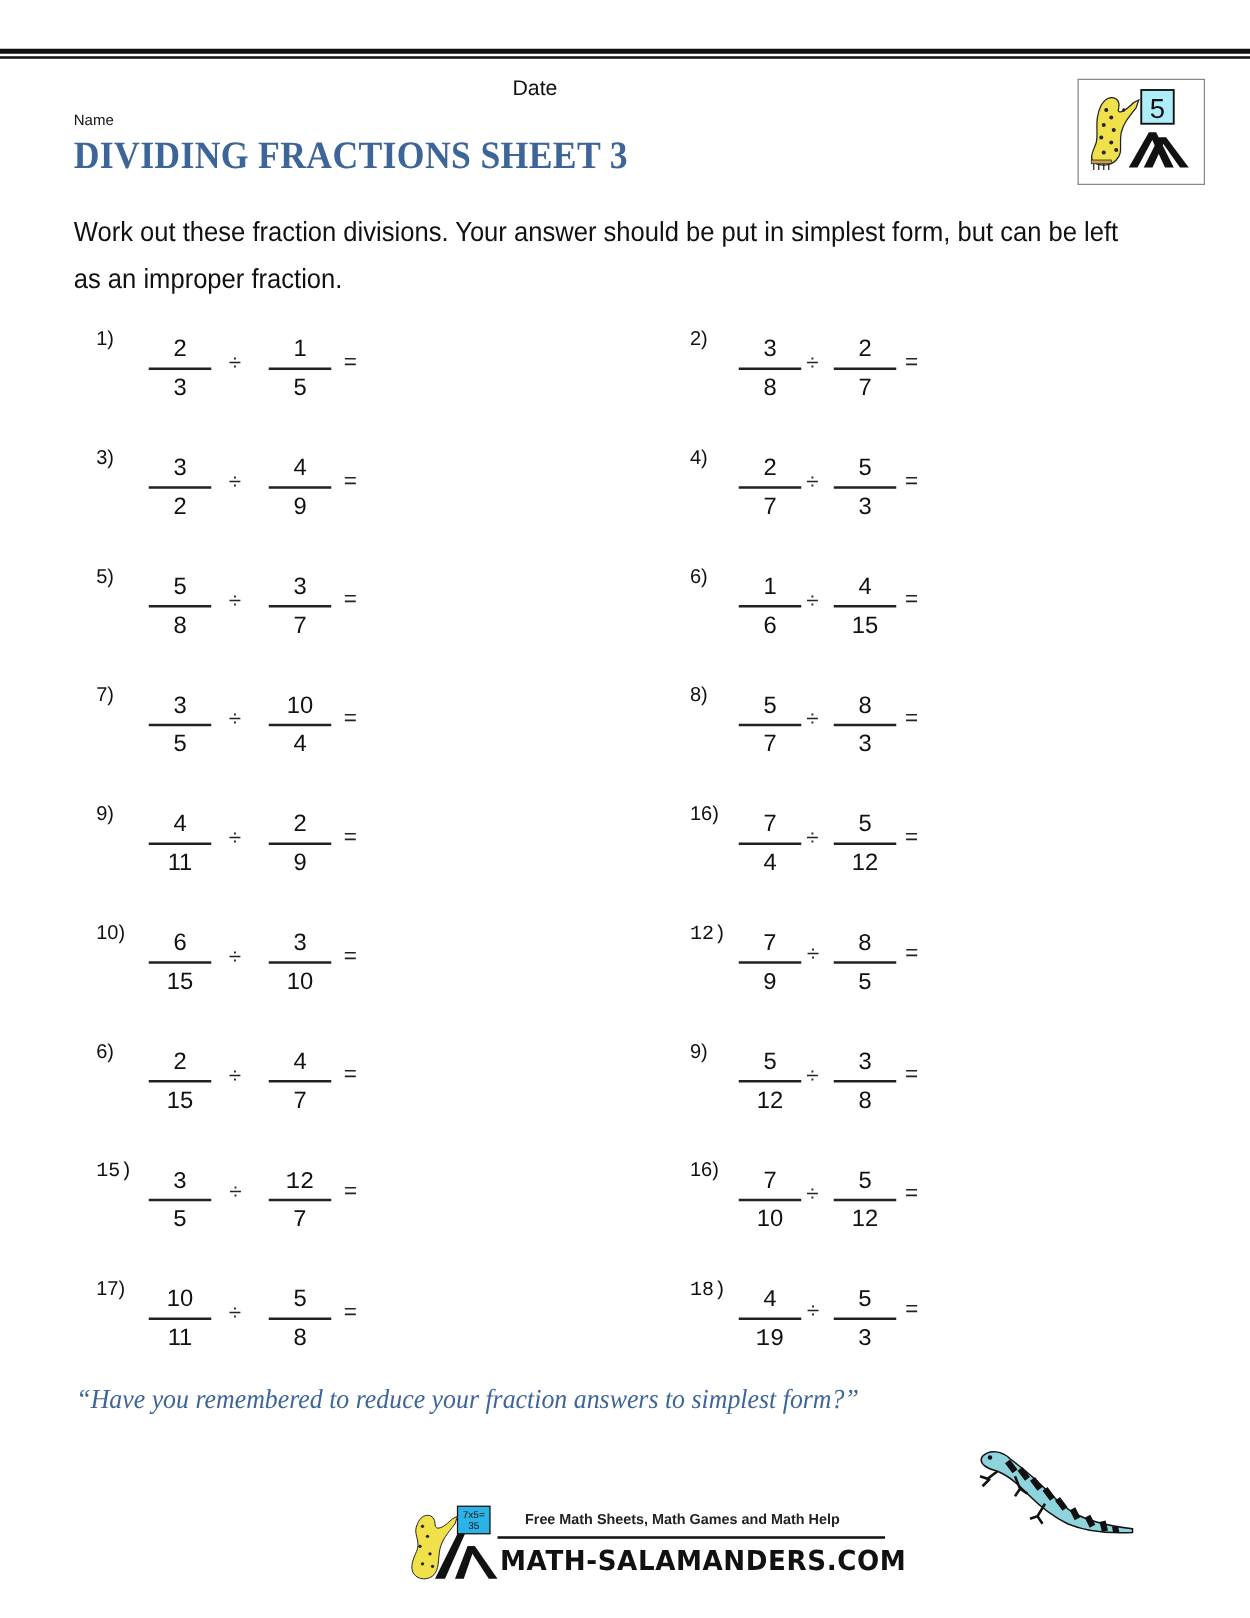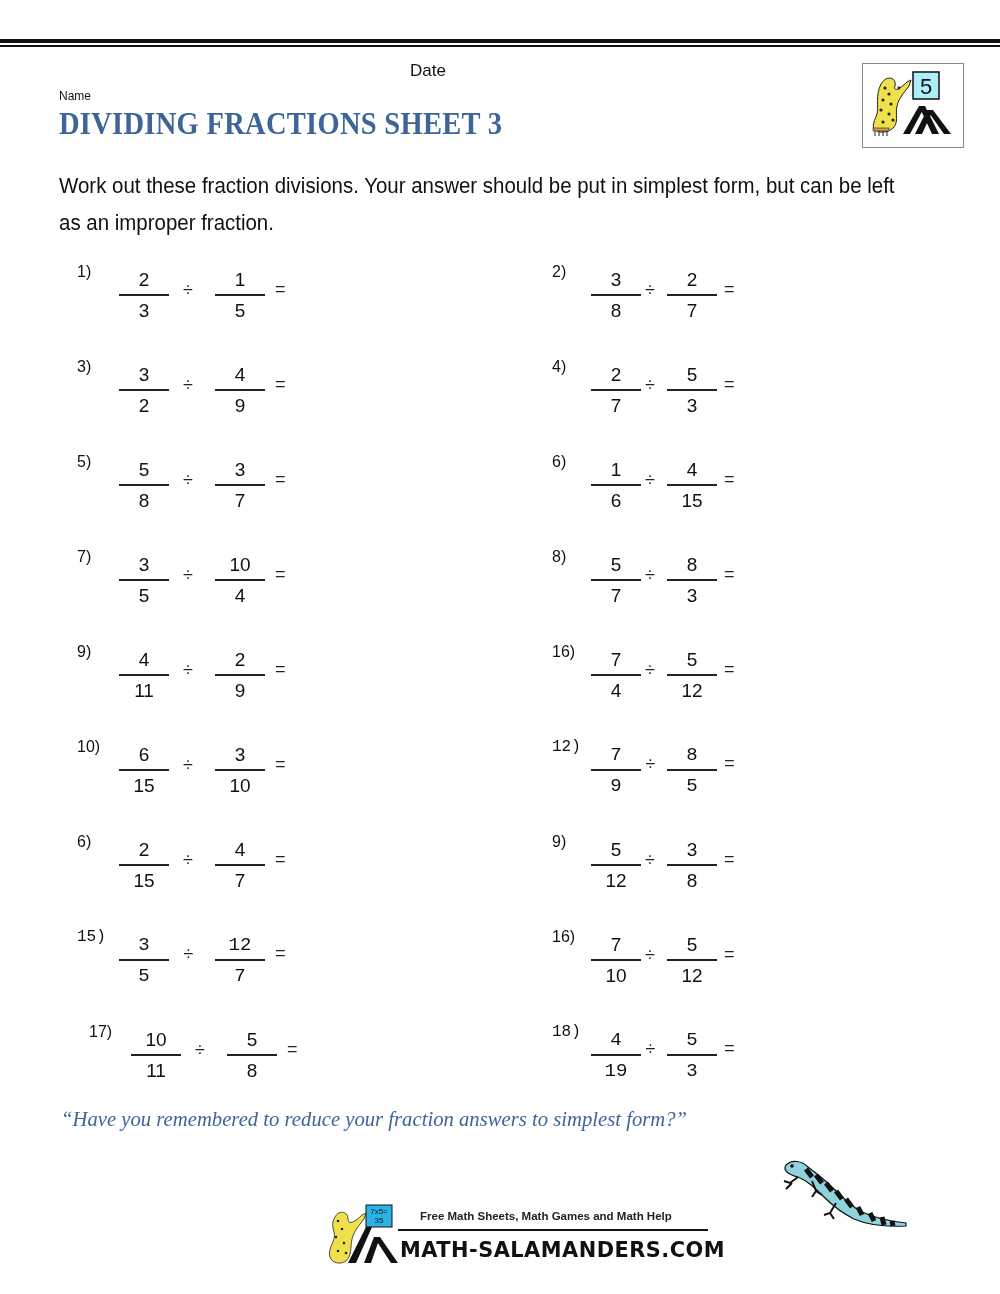--- a/index.html
+++ b/index.html
@@ -313,21 +313,21 @@
         <span class="d">10</span>
       </span>
       <span class="op" style="left:93px">÷</span>
       <span class="frac" style="left:115px">
         <span class="n">5</span>
         <span class="bar"></span>
         <span class="d">12</span>
       </span>
       <span class="eq" style="left:172px">=</span>
     </div>
-    <div class="problem" style="left: 77px; top: 1023px; margin-left: 12px;">
+    <div class="problem" style="left: 77px; top: 1023px;">
       <span class="num">17)</span>
       <span class="frac" style="left:42px">
         <span class="n">10</span>
         <span class="bar"></span>
         <span class="d">11</span>
       </span>
       <span class="op" style="left:106px">÷</span>
       <span class="frac" style="left:138px">
         <span class="n">5</span>
         <span class="bar"></span>

